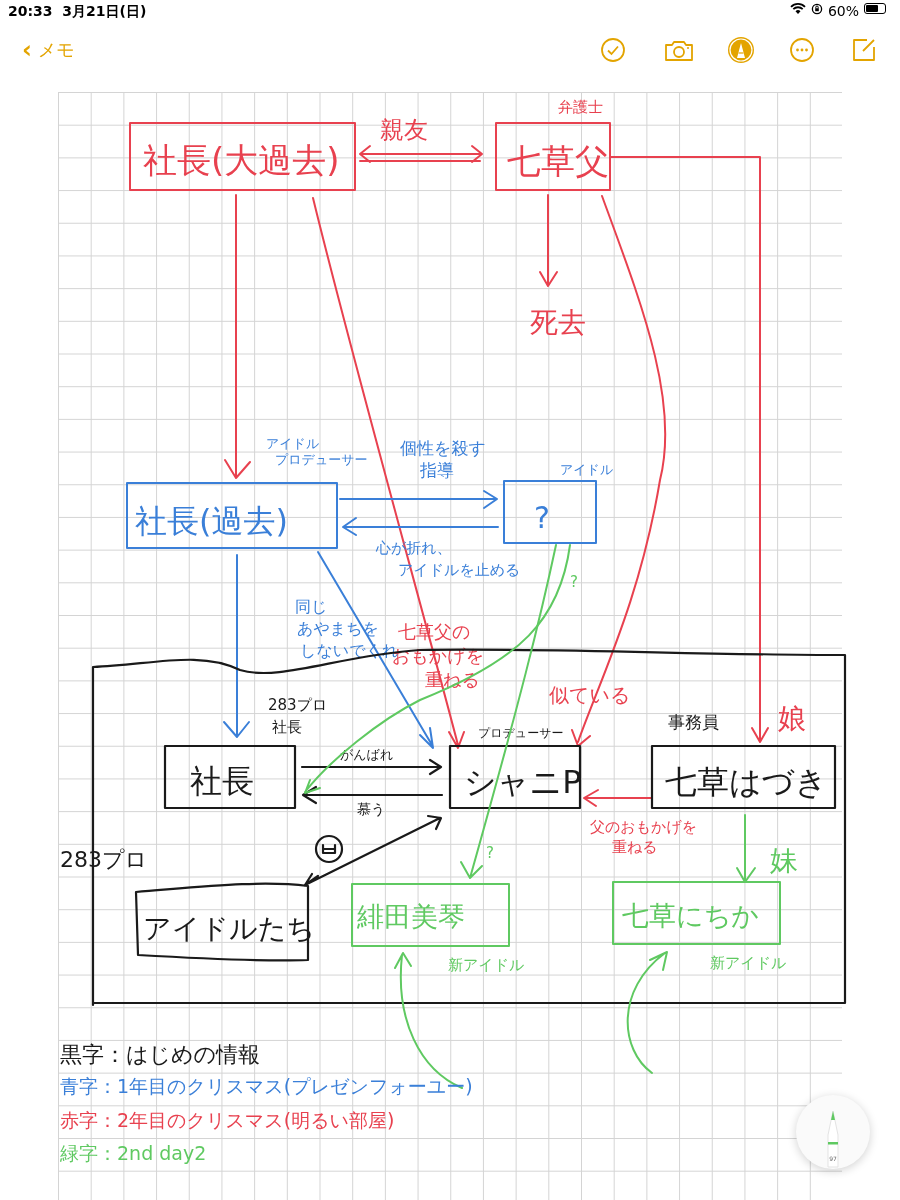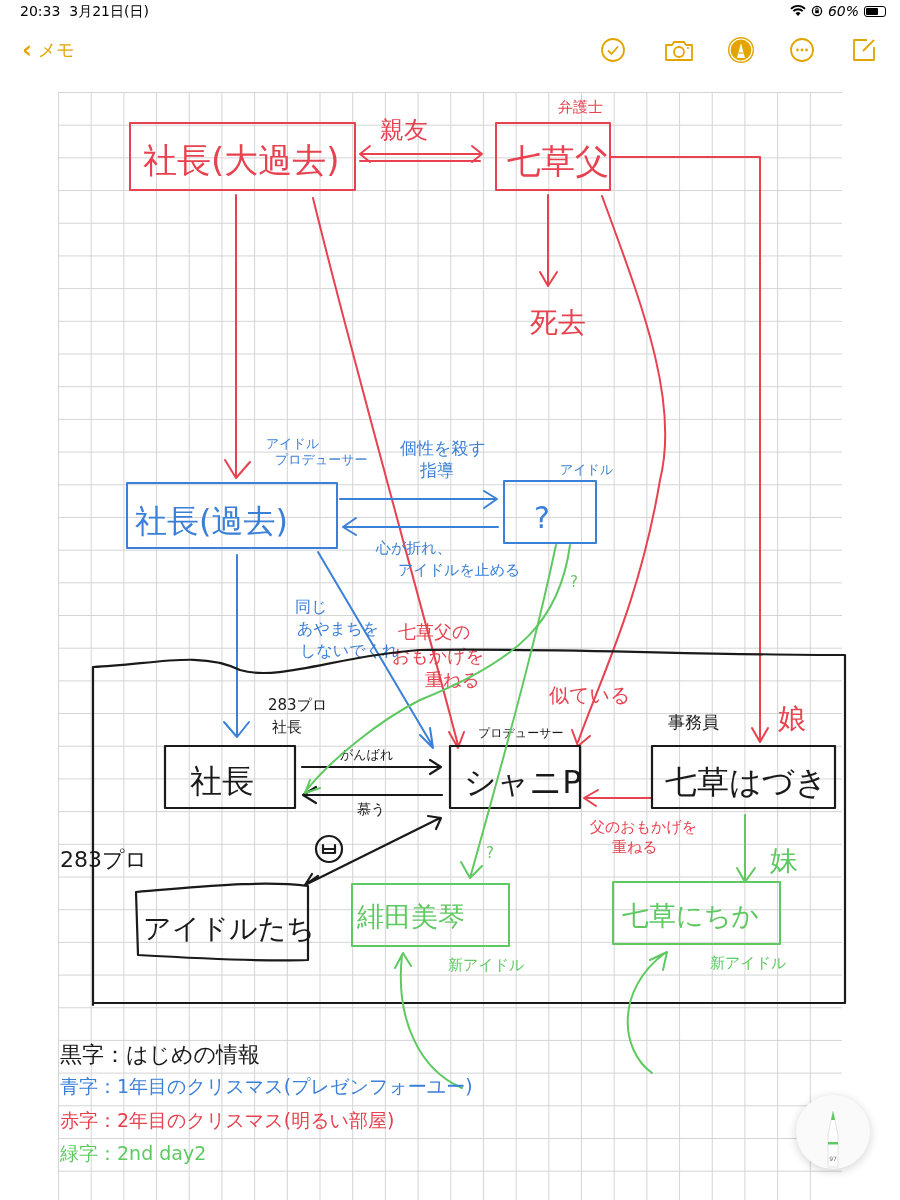--- a/index.html
+++ b/index.html
@@ -2,22 +2,22 @@
 <html><head>
 <meta charset="utf-8">
 <style>
   html, body { margin:0; padding:0; }
   body {
     width:900px; height:1200px; position:relative; overflow:hidden;
     background:#ffffff;
     font-family:"DejaVu Sans","Liberation Sans",sans-serif;
   }
   .statusbar { position:absolute; left:0; top:0; width:900px; height:26px; }
-  .status-time { position:absolute; left:20px; top:3px; font-size:14px; font-weight:normal; color:#000; }
-  .status-right { position:absolute; right:14px; top:3px; font-size:14px; color:#000; display:flex; align-items:center; gap:5px;font-style:italic; }
+  .status-time { position:absolute; left:8px; top:3px; font-size:14px; font-weight:bold; color:#000; }
+  .status-right { position:absolute; right:14px; top:3px; font-size:14px; color:#000; display:flex; gap:5px; }
   .battery { width:22px; height:11px; border:1.5px solid #000; border-radius:3px; position:relative; box-sizing:border-box; }
   .battery-fill { position:absolute; left:1px; top:1px; bottom:1px; width:60%; background:#000; border-radius:1px; }
   .toolbar { position:absolute; left:0; top:26px; width:900px; height:50px; }
   .back-btn { position:absolute; left:22px; top:10px; color:#e3a400; font-size:18px; display:flex; align-items:center; gap:6px; cursor:pointer; }
   .back-btn .chev { font-size:24px; font-weight:bold; }
   .tool-icon { position:absolute; top:11px; width:26px; height:26px; cursor:pointer; }
   .canvas { position:absolute; left:0; top:76px; width:900px; height:1124px; }
   .grid {
     position:absolute; left:58px; top:16px; width:784px; height:1108px;
     background-image:

